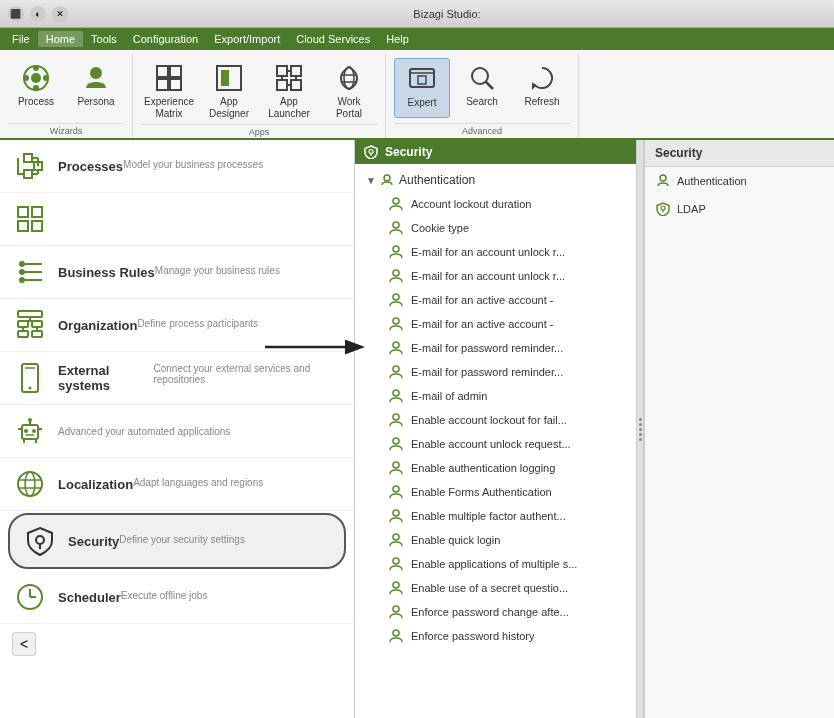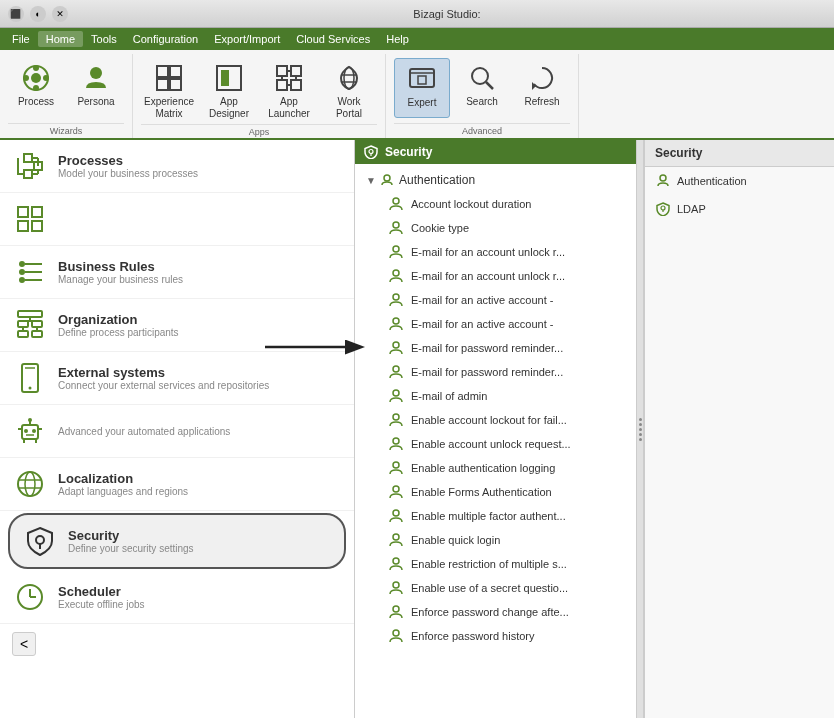--- a/index.html
+++ b/index.html
@@ -126,21 +126,21 @@
     }
     .sidebar-icon {
       width: 36px;
       height: 36px;
       display: flex;
       align-items: center;
       justify-content: center;
       flex-shrink: 0;
       margin-right: 10px;
     }
-    .sidebar-text-group { display: flex; flex-direction: column; }
+    .sidebar-text-group { display: flex; flex-direction: row; }
     .sidebar-title { font-size: 13px; font-weight: bold; color: #333; }
     .sidebar-subtitle { font-size: 10px; color: #888; }
     .collapse-btn {
       width: 24px;
       height: 24px;
       background: #f0f0f0;
       border: 1px solid #ccc;
       border-radius: 3px;
       display: flex;
       align-items: center;
@@ -723,21 +723,21 @@
           </div>
         <span>Enable quick login</span>
       </div>
       <div class="tree-item">
         <div class="tree-item-icon">
             <svg width="16" height="16" viewBox="0 0 16 16">
               <circle cx="8" cy="5" r="3" fill="none" stroke="#5a8a2a" stroke-width="1.5"></circle>
               <path d="M2 14 Q2 10 8 10 Q14 10 14 14" fill="none" stroke="#5a8a2a" stroke-width="1.5"></path>
             </svg>
           </div>
-        <span>Enable restriction of multiple s...</span>
+        <span>Enable applications of multiple s...</span>
       </div>
       <div class="tree-item">
         <div class="tree-item-icon">
             <svg width="16" height="16" viewBox="0 0 16 16">
               <circle cx="8" cy="5" r="3" fill="none" stroke="#5a8a2a" stroke-width="1.5"></circle>
               <path d="M2 14 Q2 10 8 10 Q14 10 14 14" fill="none" stroke="#5a8a2a" stroke-width="1.5"></path>
             </svg>
           </div>
         <span>Enable use of a secret questio...</span>
       </div>

